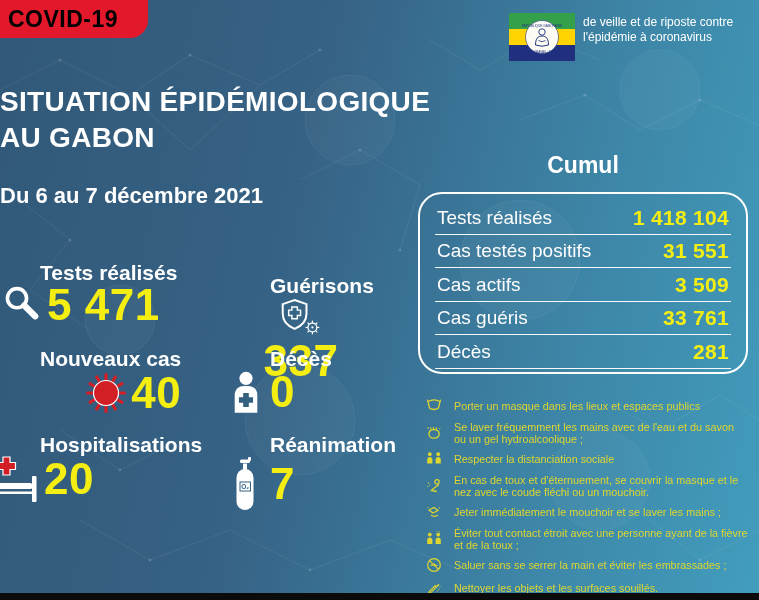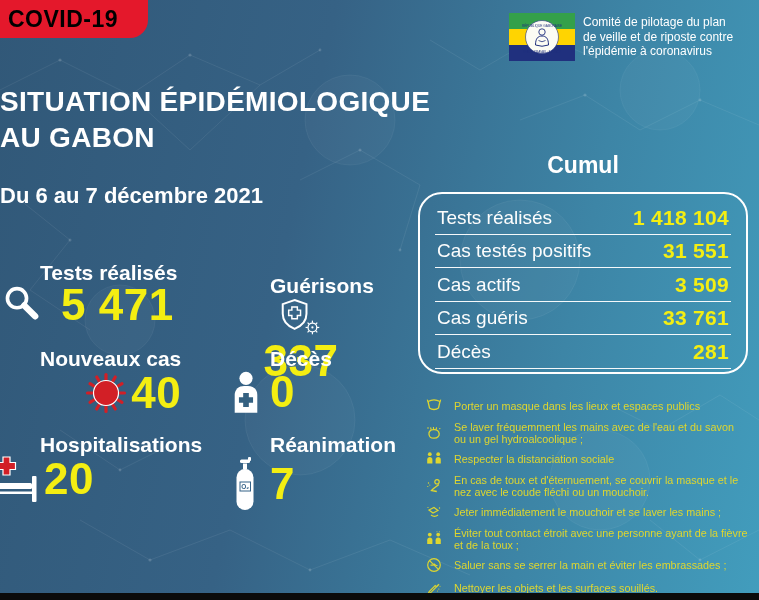--- a/index.html
+++ b/index.html
@@ -90,36 +90,35 @@
       <rect x="0" y="16" width="66" height="16" fill="#ffd401"></rect>
       <rect x="0" y="32" width="66" height="16" fill="#20307e"></rect>
       <circle cx="33" cy="24" r="16.5" fill="#fcfcf4" stroke="#20307e" stroke-width="0.6"></circle>
       <text x="33" y="13.5" font-size="3.2" text-anchor="middle" fill="#20307e">RÉPUBLIQUE GABONAISE</text>
       <circle cx="33" cy="19" r="3.2" fill="none" stroke="#20307e" stroke-width="0.9"></circle>
       <path d="M26.5 32 C26.5 25.5 29 23 33 23 C37 23 39.5 25.5 39.5 32 Q33 34.5 26.5 32 Z" fill="none" stroke="#20307e" stroke-width="1"></path>
       <path d="M29.5 27.5 Q33 30 36.5 27.5" fill="none" stroke="#20307e" stroke-width="0.8"></path>
       <text x="33" y="39.5" font-size="3.2" text-anchor="middle" fill="#20307e">UNION·TRAVAIL·JUSTICE</text>
     </svg>
     <div class="org-text">
-      <div>Comité de pilotage du plan</div>
       <div>de veille et de riposte contre</div>
       <div>l'épidémie à coronavirus</div>
     </div>
   </div>
 
   <div class="title">
     <div>SITUATION ÉPIDÉMIOLOGIQUE</div>
     <div>AU GABON</div>
   </div>
 
   <div class="period">Du 6 au 7 décembre 2021</div>
 
   <div class="stat" style="left:2px;top:261px;">
     <div class="stat-label" style="margin-left:38px;">Tests réalisés</div>
-    <div class="stat-row" style="gap:19px;">
+    <div class="stat-row" style="gap:5px;">
       <svg width="40" height="40" viewBox="0 0 44 44">
         <circle cx="16.5" cy="14.5" r="10.5" fill="none" stroke="#fff" stroke-width="4"></circle>
         <path d="M24.5 22.5 L36.5 34.5" stroke="#fff" stroke-width="7" stroke-linecap="round"></path>
       </svg>
       <div class="stat-value">5 471</div>
     </div>
   </div>
 
   <div class="stat" style="left:228px;top:274px;">
     <div class="stat-label" style="margin-left:42px;">Guérisons</div>

